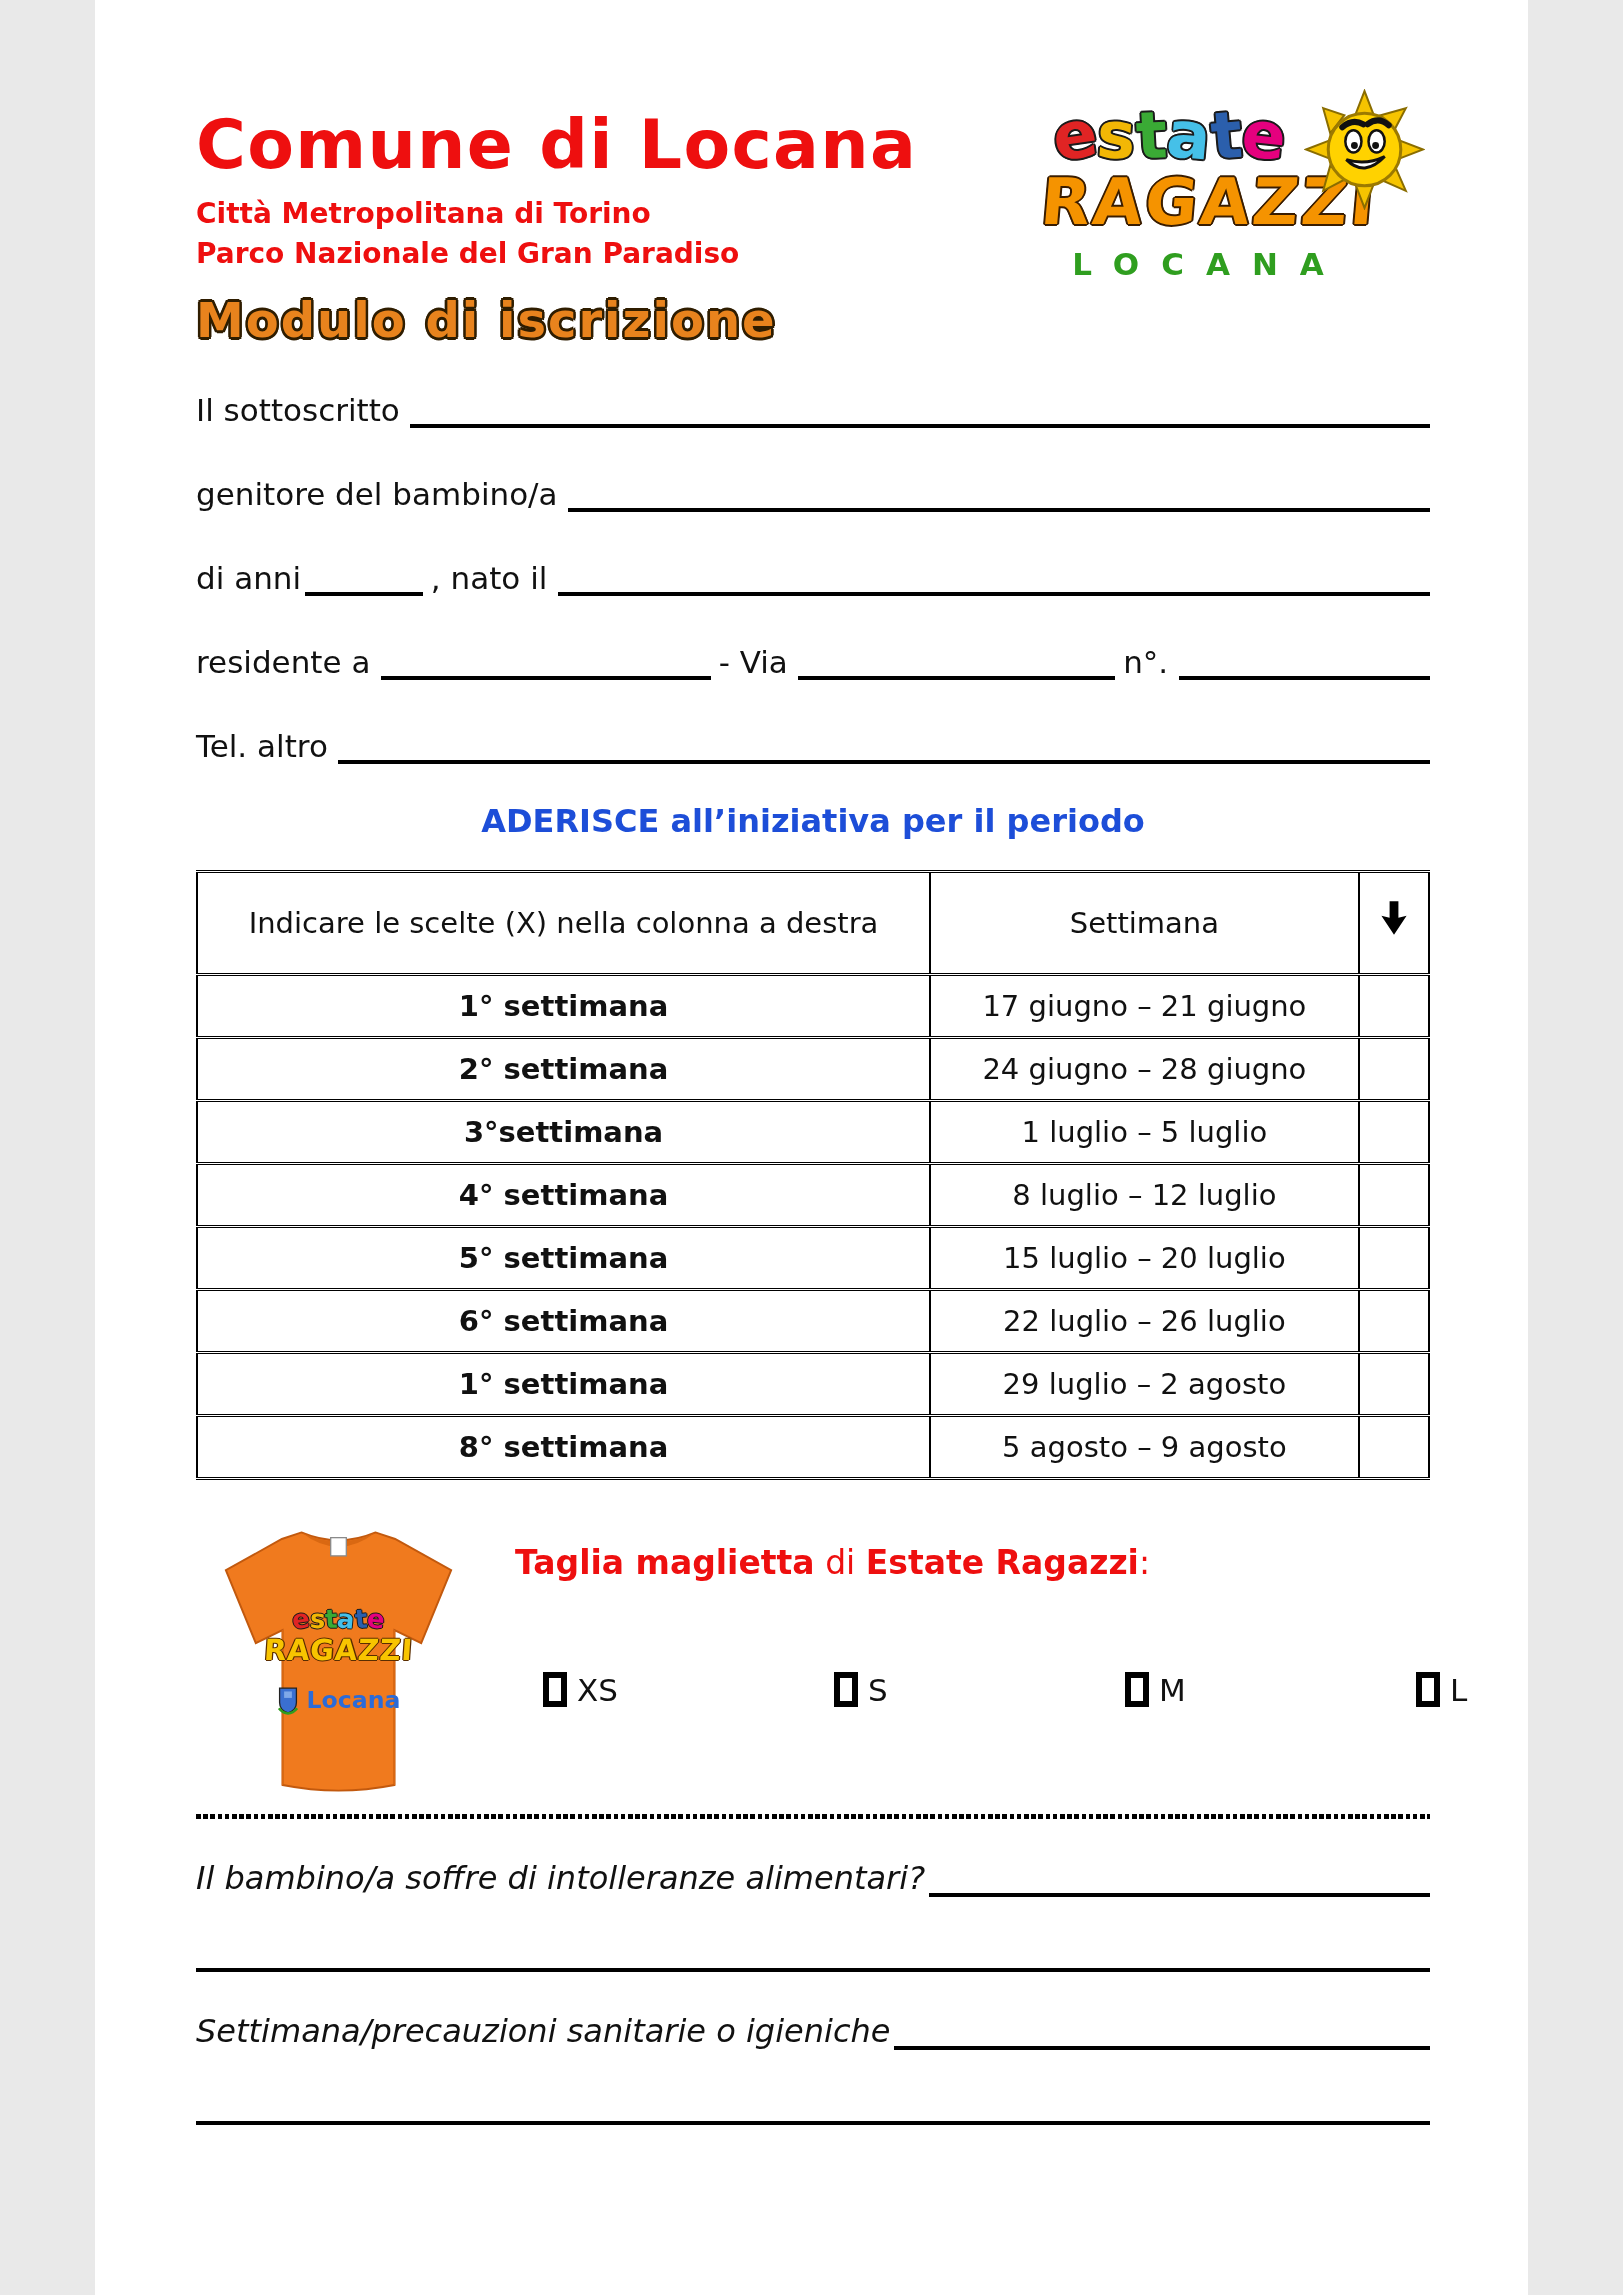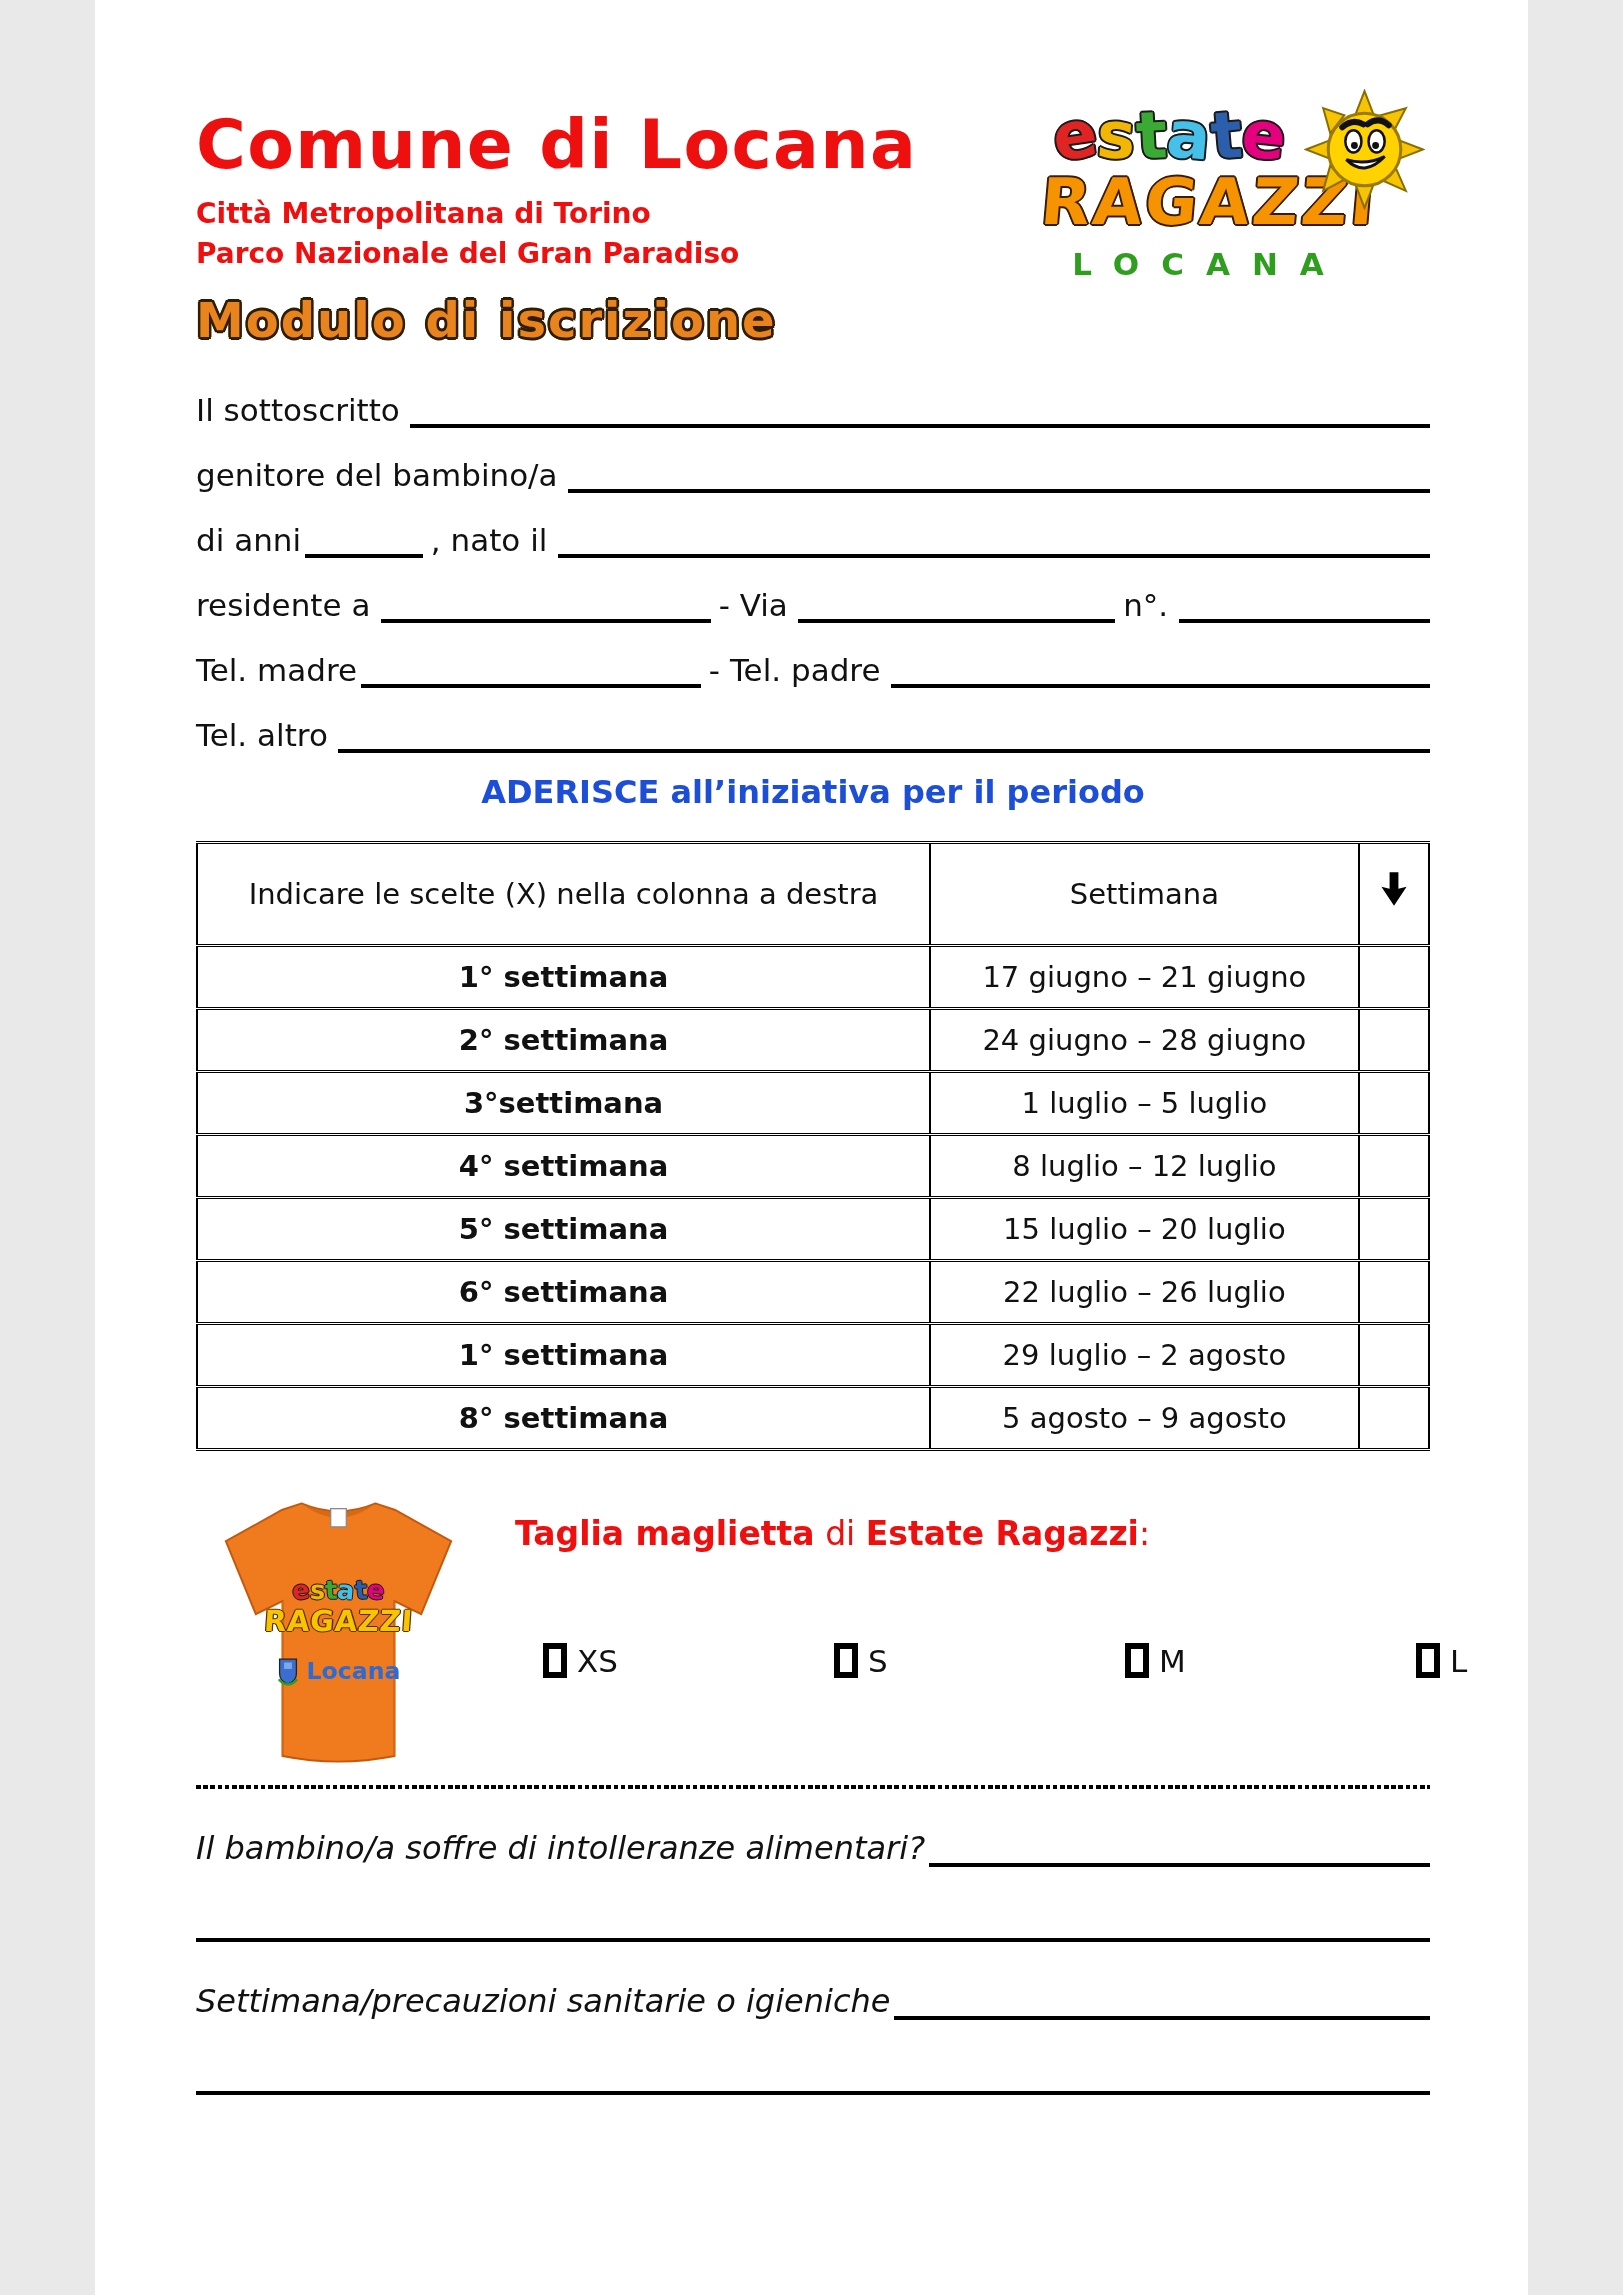--- a/index.html
+++ b/index.html
@@ -32,21 +32,21 @@
     text-shadow:2px 0 #3a1d00,-2px 0 #3a1d00,0 2px #3a1d00,0 -2px #3a1d00,1.3px 1.3px #3a1d00,-1.3px 1.3px #3a1d00,1.3px -1.3px #3a1d00,-1.3px -1.3px #3a1d00; }
   .logo-locana { font-size:31px; font-weight:bold; color:#2f9e1f; letter-spacing:22px; margin-top:6.5px; }
   .logo-sun { position:absolute; top:-14.4px; right:-5.2px; width:121px; height:121px; }
 
   
   .modulo { margin-top:17px; font-size:48px; font-weight:bold; color:#e8831d; letter-spacing:2px;
     text-shadow:2.6px 0 #2f1d00,-2.6px 0 #2f1d00,0 2.6px #2f1d00,0 -2.6px #2f1d00,2px 2px #2f1d00,-2px 2px #2f1d00,2px -2px #2f1d00,-2px -2px #2f1d00; }
 
   
   .form { margin-top:34px; }
-  .fline { display:flex; align-items:flex-end; font-size:31px; height:46px; margin-bottom:19px; white-space:nowrap; }
+  .fline { display:flex; align-items:flex-end; font-size:31px; height:46px; margin-bottom:38px; white-space:nowrap; }
   .fline .lbl { padding-right:6.5px; }
   .fline .lbl.after { padding-left:7.9px; }
   .blank { flex:1 1 auto; border-bottom:4.6px solid #000; height:37px; margin-left:3.9px; }
   .blank.w180 { flex:0 0 118px; }
   .blank.w520 { flex:0 0 330px; }
   .blank.w500 { flex:0 0 317px; }
   .blank.w540 { flex:0 0 340px; }
 
   
   .aderisce { margin-top:19.6px; text-align:center; font-size:32px; font-weight:bold; color:#1d4ed8; }
@@ -147,26 +147,20 @@
     </div>
     <div class="fline">
       <span class="lbl">residente a</span>
       <span class="blank w520"></span>
       <span class="lbl after">- Via</span>
       <span class="blank w500"></span>
       <span class="lbl after">n°.</span>
       <span class="blank"></span>
     </div>
     <div class="fline">
-      <span class="lbl" style="padding-right:0">Tel. madre</span>
-      <span class="blank w540"></span>
-      <span class="lbl after">- Tel. padre</span>
-      <span class="blank"></span>
-    </div>
-    <div class="fline">
       <span class="lbl">Tel. altro</span>
       <span class="blank"></span>
     </div>
   </div>
 
   <div class="aderisce">ADERISCE all’iniziativa per il periodo</div>
 
   <table class="weeks">
     <colgroup>
         <col class="c1">

